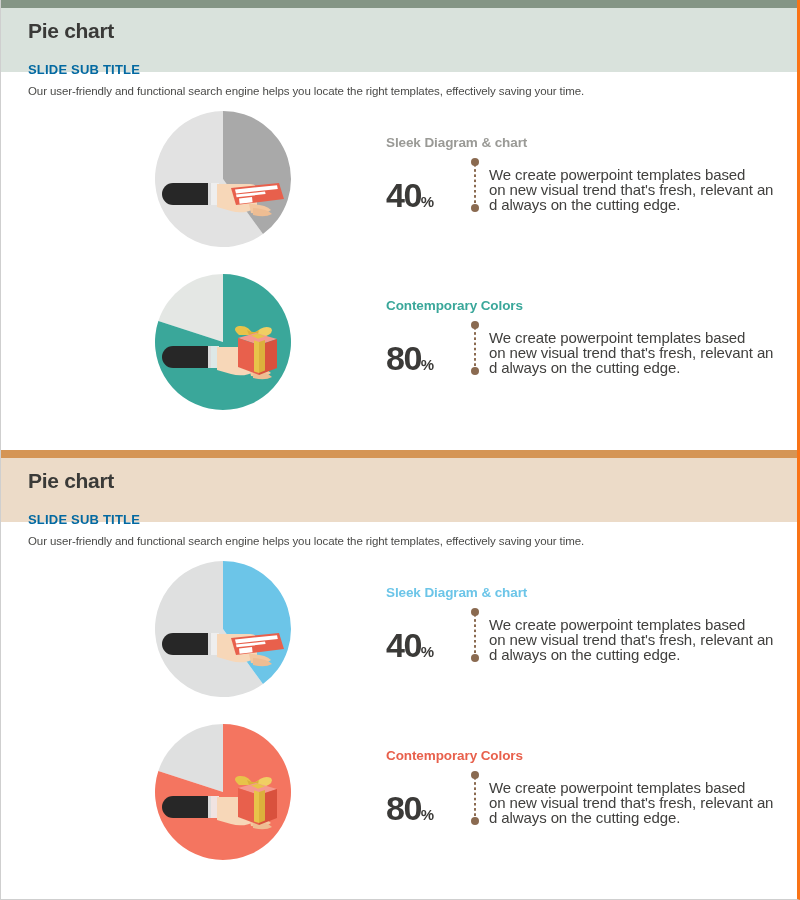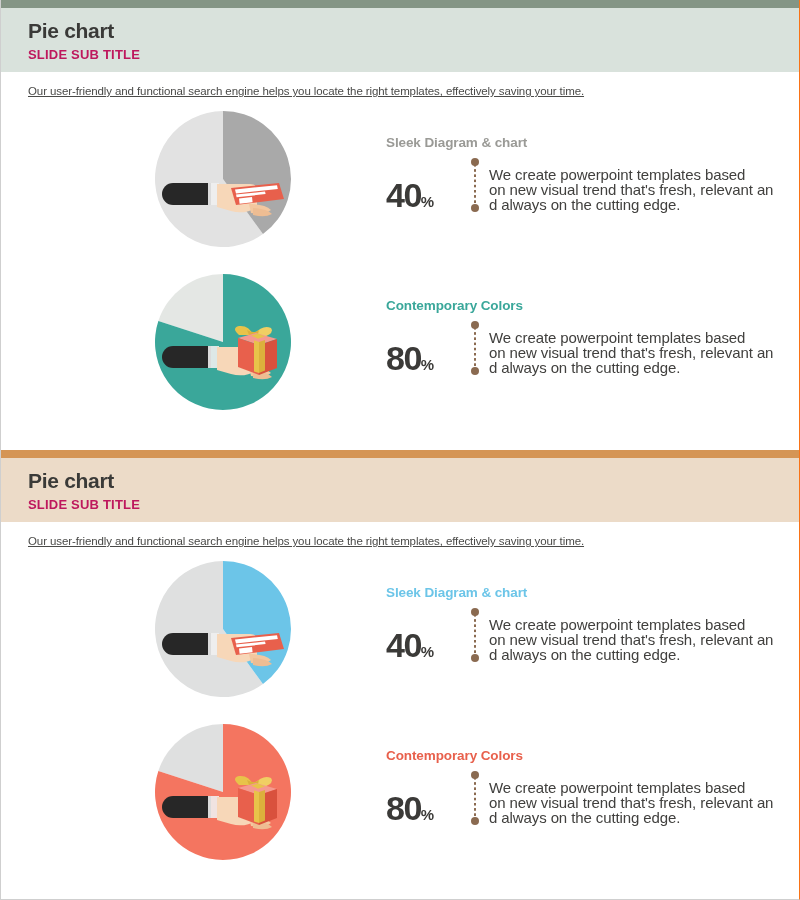--- a/index.html
+++ b/index.html
@@ -10,21 +10,21 @@
     background: #ffffff;
     font-family: "Liberation Sans", sans-serif;
   }
 
   .page {
     position: relative;
     width: 800px;
     height: 900px;
     background: #ffffff;
     border-left: 1px solid #cfcfcf;
-    border-right: 1px solid #f97316;
+    border-right: 3px solid #f97316;
     border-bottom: 1px solid #cfcfcf;
     overflow: hidden;
   }
 
   
   .panel {
     position: absolute;
     left: 0;
     width: 798px;
   }
@@ -45,31 +45,30 @@
     font-size: 21px;
     font-weight: bold;
     color: #3a3a38;
     letter-spacing: -0.3px;
     line-height: 26px;
   }
 
   .slide-subtitle {
     font-size: 13px;
     font-weight: bold;
-    color: #be185d;
+    color: #0369a1;
     letter-spacing: 0.2px;
-    margin-top: 3px;
+    margin-top: 18px;
   }
 
   .panel-desc {
     padding: 13px 4px 0 27px;
     font-size: 11.5px;
     color: #4a4a48;
     letter-spacing: -0.1px;
-    text-decoration: underline;
   }
 
   
   .chart-row {
     position: relative;
     height: 155px;
     margin-top: 8px;
   }
 
   

